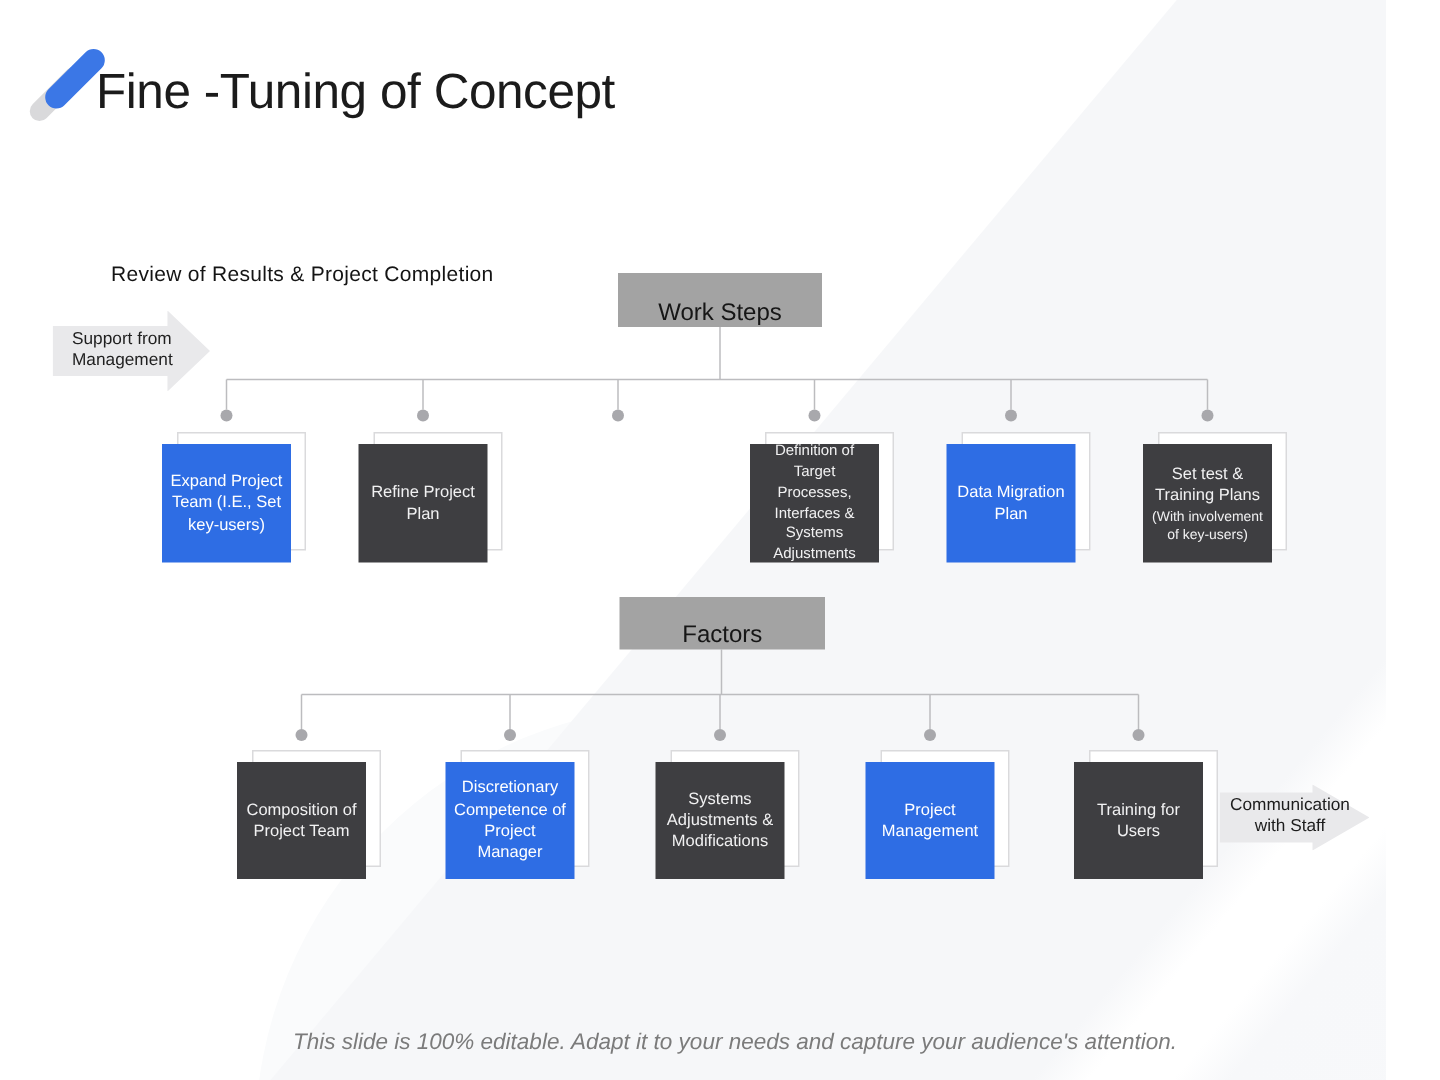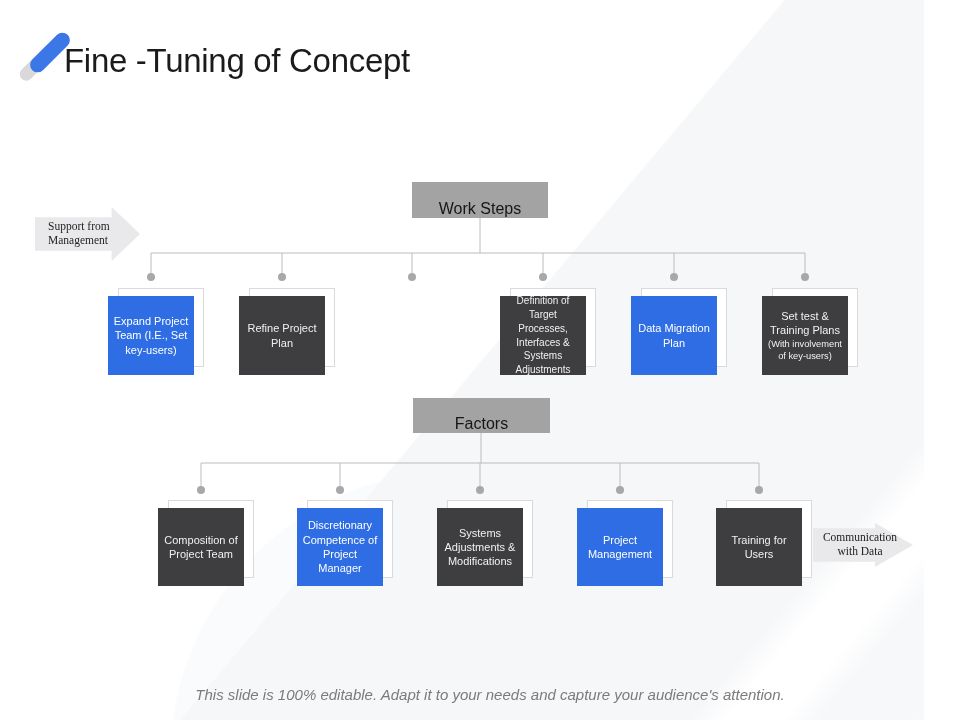--- a/index.html
+++ b/index.html
@@ -28,21 +28,21 @@
     background:#3b77e6;transform:rotate(-45deg);
   }
   h1.page-title{
     position:absolute;left:64px;top:42px;margin:0;font-size:33px;font-weight:400;
     color:#1b1b1b;letter-spacing:-0.3px;white-space:nowrap;
   }
   .subtitle{
     position:absolute;left:74px;top:174px;font-size:14px;color:#141414;letter-spacing:0.2px;
   }
   
-  .side-arrow{position:absolute;display:flex;align-items:center;font-family:Liberation Serif, serif;}
+  .side-arrow{position:absolute;display:flex;align-items:center;}
   .arrow-shape{position:absolute;inset:0;background:#e9e9eb;}
   .arrow-left{left:35px;top:207px;width:105px;height:54px;}
   .arrow-left .arrow-shape{
     clip-path:polygon(0 19%,73% 19%,73% 0,100% 50%,73% 100%,73% 81%,0 81%);
   }
   .arrow-left .arrow-label{
     position:absolute;left:13px;top:50%;transform:translateY(-50%);
     font-size:11.5px;line-height:1.2;color:#1f1f1f;width:70px;
   }
   .arrow-right{left:813px;top:523px;width:100px;height:44px;}
@@ -125,20 +125,21 @@
       <circle cx="759" cy="490" r="4"></circle>
     </g>
   </svg>
 
   <div class="title-icon">
     <span class="pen-gray"></span>
     <span class="pen-blue"></span>
   </div>
   <h1 class="page-title">Fine -Tuning of Concept</h1>
 
+  <div class="subtitle">Review of Results &amp; Project Completion</div>
 
   <div class="side-arrow arrow-left">
     <div class="arrow-shape"></div>
     <div class="arrow-label">Support from Management</div>
   </div>
 
   <div class="branch-header hdr-work-steps">
     <span>Work Steps</span>
   </div>
   <div class="branch-header hdr-factors">
@@ -203,18 +204,18 @@
   </div>
   <div class="node r2" style="left:716px">
     <div class="ghost"></div>
     <div class="face dark">
         <span>Training for Users</span>
       </div>
   </div>
 
   <div class="side-arrow arrow-right">
     <div class="arrow-shape"></div>
-    <div class="arrow-label">Communication with Data</div>
+    <div class="arrow-label">Communication with Staff</div>
   </div>
 
   <div class="footer-note">This slide is 100% editable.  Adapt it to your needs and capture your audience's attention.</div>
 
 </div>
 
 </body></html>

